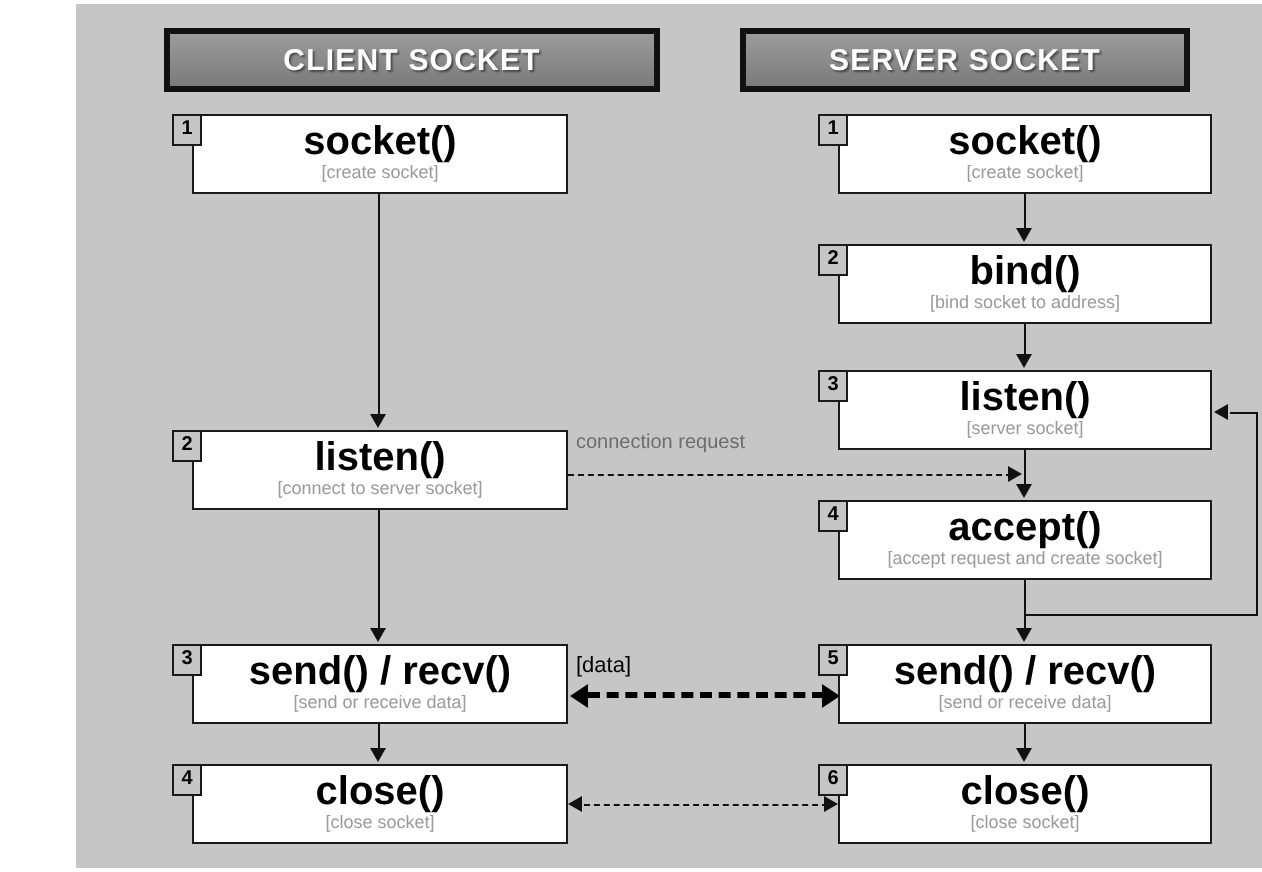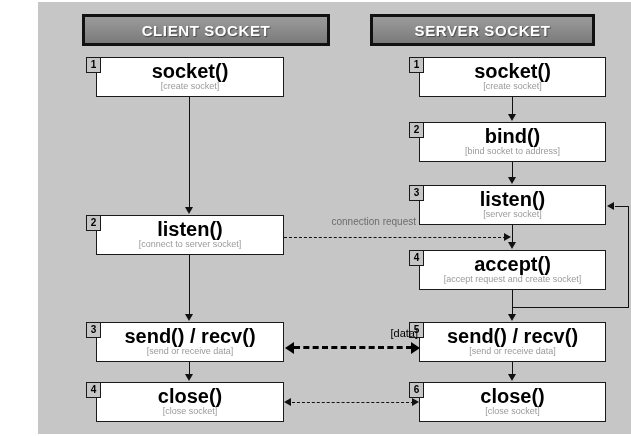--- a/index.html
+++ b/index.html
@@ -105,21 +105,21 @@
   }
   .dash-bold{
     position:absolute;height:0;
     border-top:3px dashed #000000;
   }
 
   
   .edge-label{
     position:absolute;
     font-size:10px;color:#6d6d6d;
-    white-space:nowrap;text-align:right;
+    white-space:nowrap;text-align:left;
     line-height:12px;
   }
   .edge-label.bold{
     color:#000000;font-weight:normal;font-size:11px;
   }
 </style>
 </head>
 <body>
 
 <div id="canvas">

